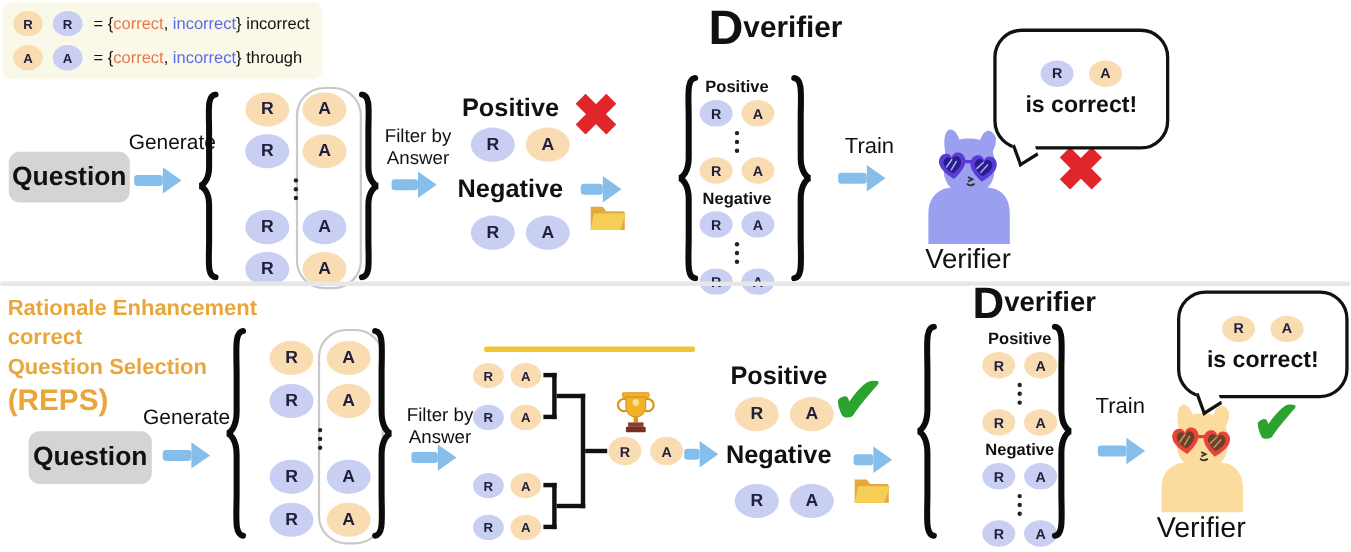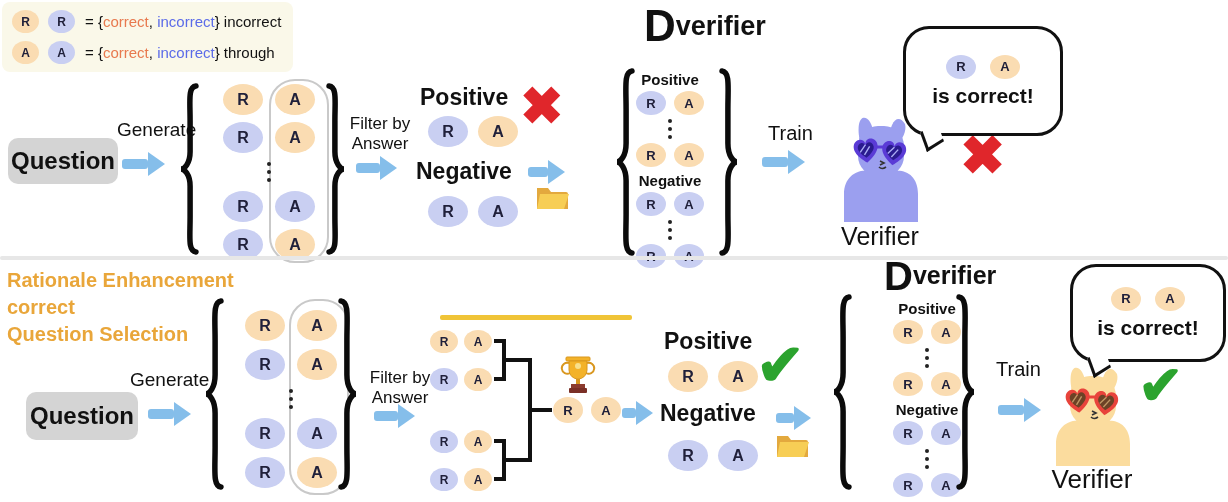--- a/index.html
+++ b/index.html
@@ -247,20 +247,21 @@
     <div class="btext">is correct!</div>
   </div>
   <span class="icon-cross" style="left:960px;top:128px;font-size:54px;"></span>
 
   <div class="divider"></div>
 
   <div class="method-title">
     <div class="tl">Rationale Enhancement</div>
     <div class="tl">correct</div>
     <div class="tl">Question Selection</div>
+    <div class="tl-big">(REPS)</div>
   </div>
 
   <div class="qbox" style="left:26px;top:392px;width:112px;height:48px;">Question</div>
   <div class="lbl" style="left:130px;top:369px;font-size:19px;">Generate</div>
   <div class="arrow" style="left:148px;top:402px;">
       <i class="shaft" style="width:26px;"></i>
       <i class="head"></i>
     </div>
 
   <div class="brace" style="left:203px;top:298px;"><svg width="22" height="192" viewBox="0 0 22 192">

